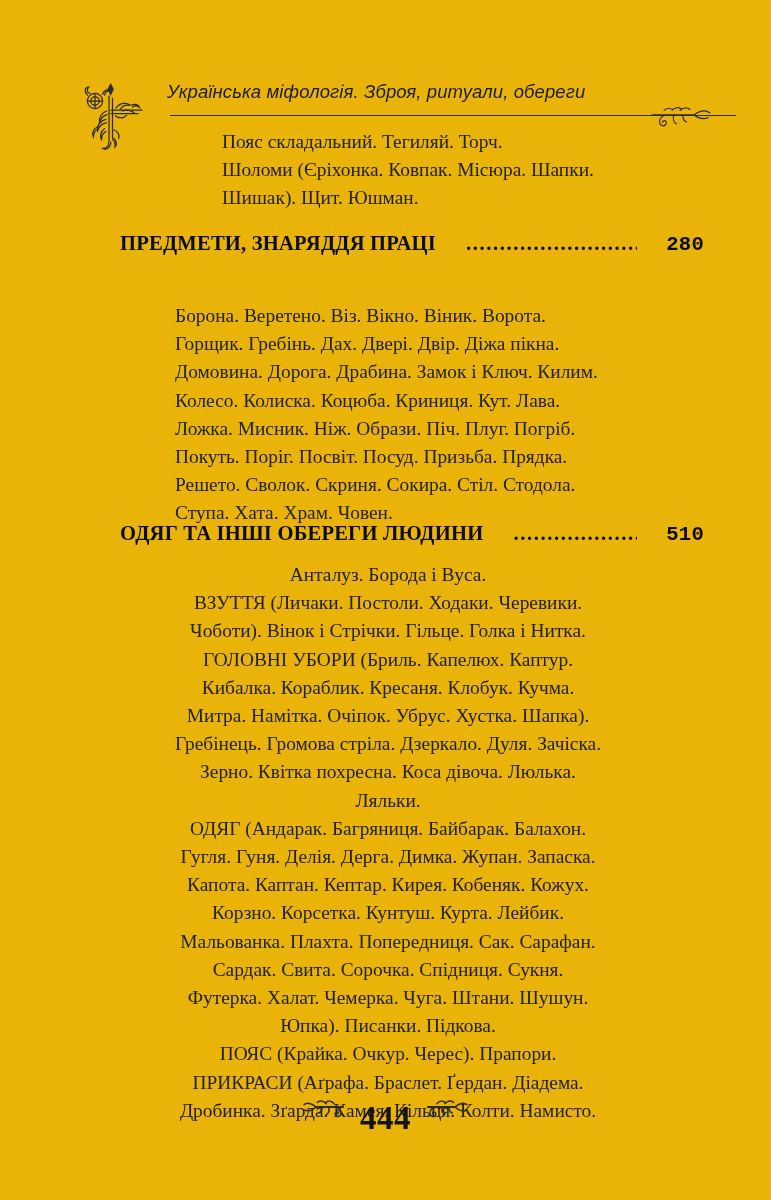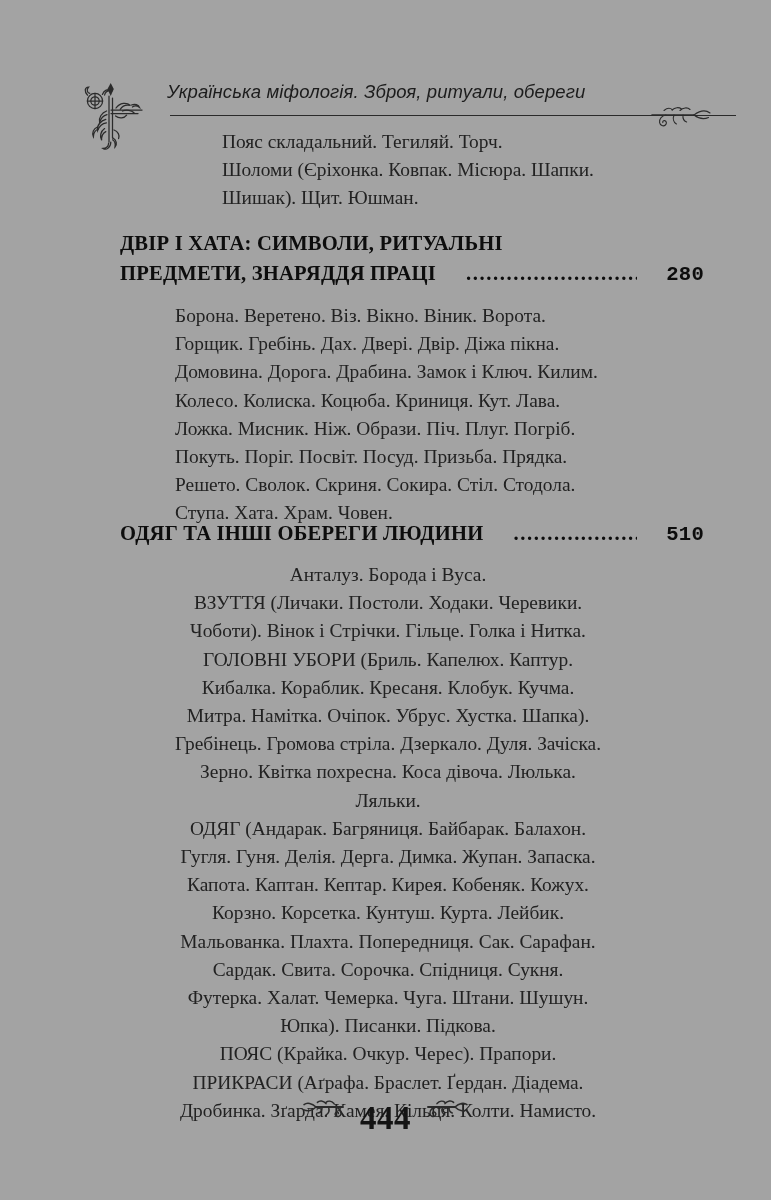--- a/index.html
+++ b/index.html
@@ -12,21 +12,21 @@
     height: 1200px;
     position: relative;
     overflow: hidden;
     font-family: "Liberation Serif", "DejaVu Serif", serif;
     color: #1b1b1b;
   }
 
   .page {
     position: absolute;
     inset: 0;
-    background: #a3a3a3;
+    background: #eab308;
   }
 
   
   .running-head {
     position: absolute;
     left: 78px;
     top: 78px;
     width: 620px;
     height: 46px;
   }
@@ -211,21 +211,20 @@
     </span>
   </div>
 
   <div class="content">
 
     <div class="toc-body" style="top:128px;margin-left:47px;">Пояс складальний. Тегиляй. Торч.
 Шоломи (Єріхонка. Ковпак. Місюра. Шапки.
 Шишак). Щит. Юшман.</div>
 
     <div class="toc-heading" style="top:228px;">
-      <span class="line">ДВІР І ХАТА: СИМВОЛИ, РИТУАЛЬНІ</span>
       <span class="lastline">
         <span class="txt">ПРЕДМЕТИ, ЗНАРЯДДЯ ПРАЦІ</span>
         <span class="leader">..................................................................</span>
         <span class="pagenum">280</span>
       </span>
     </div>
 
     <div class="toc-body" style="top:302px;">Борона. Веретено. Віз. Вікно. Віник. Ворота.
 Горщик. Гребінь. Дах. Двері. Двір. Діжа пікна.
 Домовина. Дорога. Драбина. Замок і Ключ. Килим.

